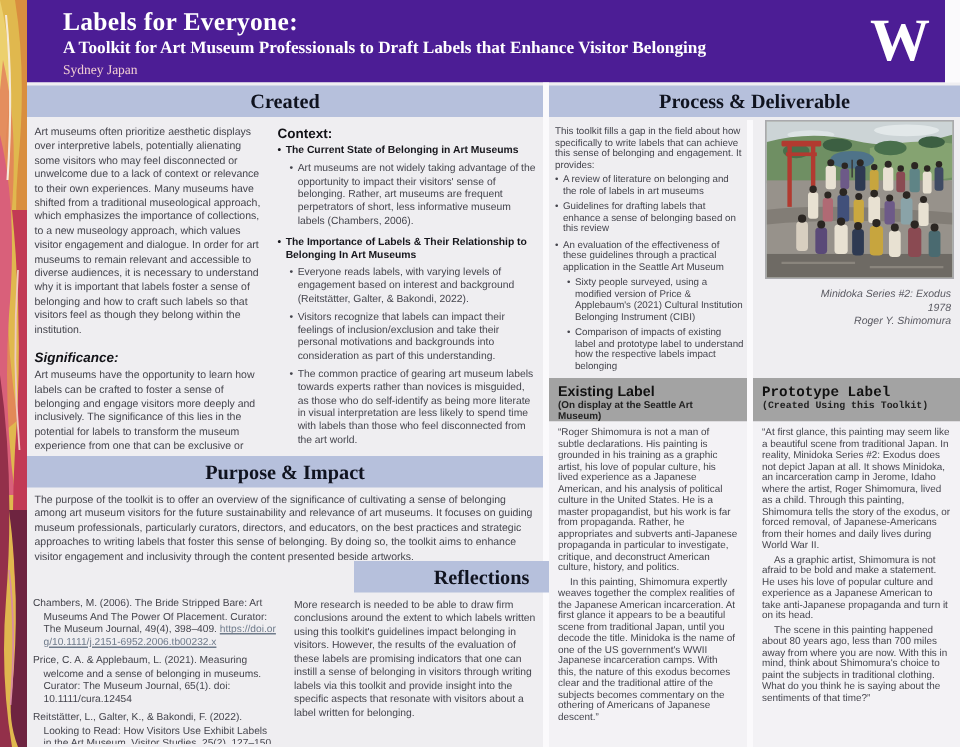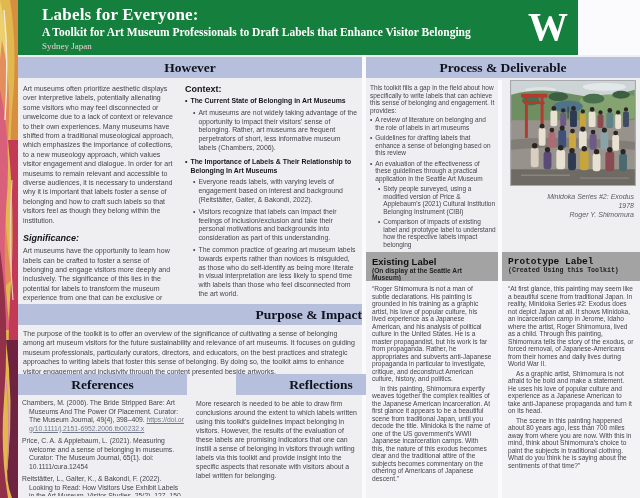--- a/index.html
+++ b/index.html
@@ -6,22 +6,22 @@
   html,body { background:#888; }
   .poster{
     position:relative; width:640px; height:498px; overflow:hidden;
     background:#fbfafc; font-family:"Liberation Sans", sans-serif;
   }
   
   .side-strip{ position:absolute; left:0; top:0; width:18px; height:498px; }
   .side-strip svg{ width:100%; height:100%; display:block; }
 
   
-  .masthead{ position:absolute; left:18px; top:0; width:560px; height:55px;
-    background:#15803d; color:#fff; font-family:"Liberation Serif", serif; }
+  .masthead{ position:absolute; left:18px; top:0; width:612px; height:55px;
+    background:#4c1d95; color:#fff; font-family:"Liberation Serif", serif; }
   .masthead .title{ position:absolute; left:24px; top:5px; font-size:17px; font-weight:700; letter-spacing:.2px; }
   .masthead .subtitle{ position:absolute; left:24px; top:26px; font-size:11.5px; font-weight:700; }
   .masthead .author{ position:absolute; left:24px; top:41px; font-size:9px; color:#efccd2; font-weight:400; }
   .masthead .logo{ position:absolute; right:10px; top:4px; font-size:40px; font-weight:700; line-height:46px; }
 
   
   .main-bg{ position:absolute; left:18px; top:55px; width:622px; height:443px; background:#efeef1; }
   .col-divider{ position:absolute; background:#fbfafc; }
 
   .bar{ position:absolute; background:#b6c0dc; color:#10131f; text-align:center;
@@ -81,21 +81,21 @@
     <div class="subtitle">A Toolkit for Art Museum Professionals to Draft Labels that Enhance Visitor Belonging</div>
     <div class="author">Sydney Japan</div>
     <div class="logo">W</div>
   </header>
 
   <div class="main-bg"></div>
 
   <div class="col-divider" style="left:362px; top:55px; width:4px; height:443px;"></div>
   <div class="col-divider" style="left:498px; top:80px; width:4px; height:418px;"></div>
 
-  <div class="bar" style="left:18px; top:57px; width:344px;">However</div>
+  <div class="bar" style="left:18px; top:57px; width:344px;">Created</div>
 
   <div style="position:absolute; left:23px; top:84px; width:155px;">
     <div class="body-txt">Art museums often prioritize aesthetic displays over interpretive labels, potentially alienating some visitors who may feel disconnected or unwelcome due to a lack of context or relevance to their own experiences. Many museums have shifted from a traditional museological approach, which emphasizes the importance of collections, to a new museology approach, which values visitor engagement and dialogue. In order for art museums to remain relevant and accessible to diverse audiences, it is necessary to understand why it is important that labels foster a sense of belonging and how to craft such labels so that visitors feel as though they belong within the institution.</div>
     <div class="mini-h" style="margin-top:8px;font-style:italic;">Significance:</div>
     <div class="body-txt">Art museums have the opportunity to learn how labels can be crafted to foster a sense of belonging and engage visitors more deeply and inclusively. The significance of this lies in the potential for labels to transform the museum experience from one that can be exclusive or intimidating to one that is welcoming and meaningful to a broader audience.</div>
   </div>
 
   <div style="position:absolute; left:185px; top:84px; width:172px;">
     <div class="mini-h">Context:</div>
     <div class="ctx-txt">
@@ -113,24 +113,23 @@
         </div>
       <div class="blt sub">
           <span>Visitors recognize that labels can impact their feelings of inclusion/exclusion and take their personal motivations and backgrounds into consideration as part of this understanding.</span>
         </div>
       <div class="blt sub">
           <span>The common practice of gearing art museum labels towards experts rather than novices is misguided, as those who do self-identify as being more literate in visual interpretation are less likely to spend time with labels than those who feel disconnected from the art world.</span>
         </div>
     </div>
   </div>
 
-  <div class="bar" style="left:18px; top:304px; width:344px;text-align:right;">Purpose &amp; Impact</div>
+  <div class="bar" style="left:18px; top:304px; width:344px;">Purpose &amp; Impact</div>
   <div class="body-txt" style="position:absolute; left:23px; top:329px; width:334px;">The purpose of the toolkit is to offer an overview of the significance of cultivating a sense of belonging among art museum visitors for the future sustainability and relevance of art museums. It focuses on guiding museum professionals, particularly curators, directors, and educators, on the best practices and strategic approaches to writing labels that foster this sense of belonging. By doing so, the toolkit aims to enhance visitor engagement and inclusivity through the content presented beside artworks.</div>
 
-  <div class="bar" style="left:18px; top:374px; width:169px;">References</div>
   <div class="bar" style="left:192px; top:374px; width:170px;margin-left:44px;">Reflections</div>
 
   <div style="position:absolute; left:22px; top:399px; width:162px; height:97px; overflow:hidden;">
     <div class="ref"><span>Chambers, M. (2006). The Bride Stripped Bare: Art Museums And The Power Of Placement. Curator: The Museum Journal, 49(4), 398–409. </span><a class="reflink">https://doi.org/10.1111/j.2151-6952.2006.tb00232.x</a></div>
     <div class="ref"><span>Price, C. A. &amp; Applebaum, L. (2021). Measuring welcome and a sense of belonging in museums. Curator: The Museum Journal, 65(1). doi: 10.1111/cura.12454</span><a class="reflink"></a></div>
     <div class="ref"><span>Reitstätter, L., Galter, K., &amp; Bakondi, F. (2022). Looking to Read: How Visitors Use Exhibit Labels in the Art Museum. Visitor Studies, 25(2), 127–150. </span></div>
   </div>
 
   <div class="body-txt" style="position:absolute; left:196px; top:399px; width:161px; font-size:6.9px; line-height:9px;">More research is needed to be able to draw firm conclusions around the extent to which labels written using this toolkit's guidelines impact belonging in visitors. However, the results of the evaluation of these labels are promising indicators that one can instill a sense of belonging in visitors through writing labels via this toolkit and provide insight into the specific aspects that resonate with visitors about a label written for belonging.</div>
 

